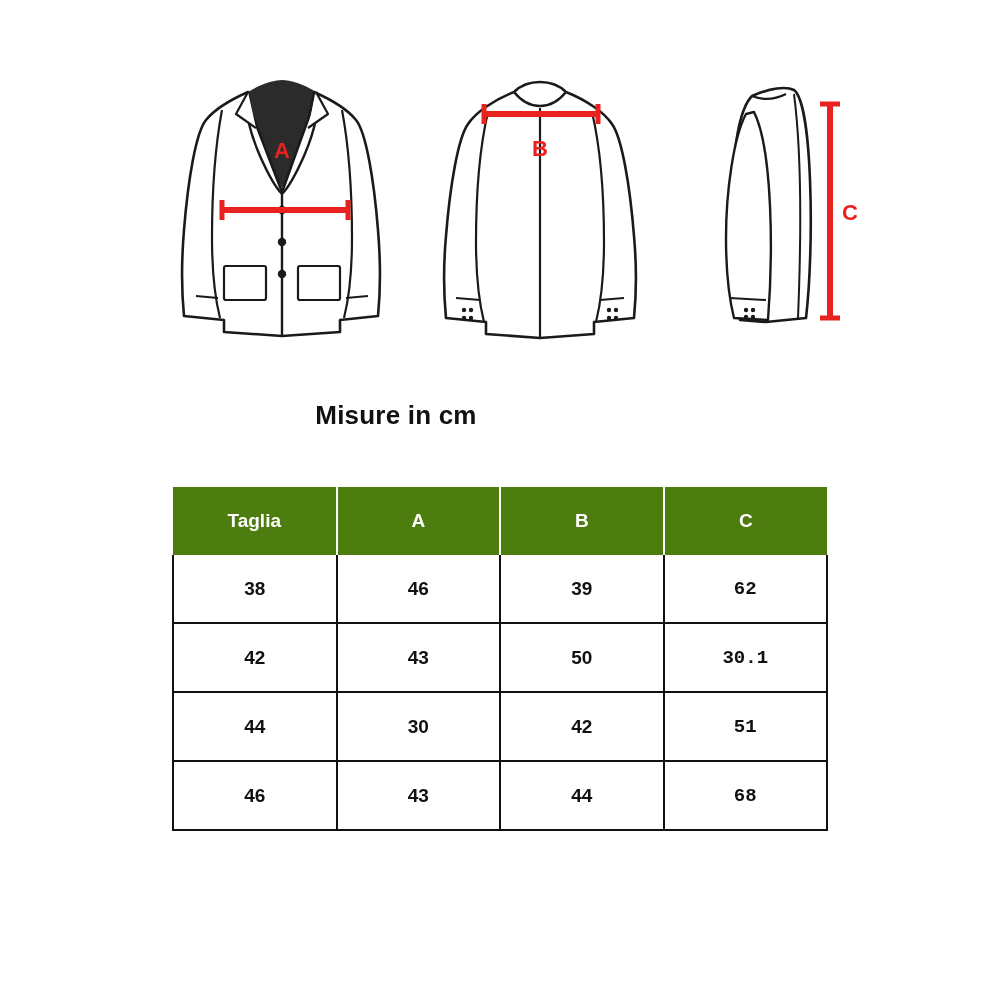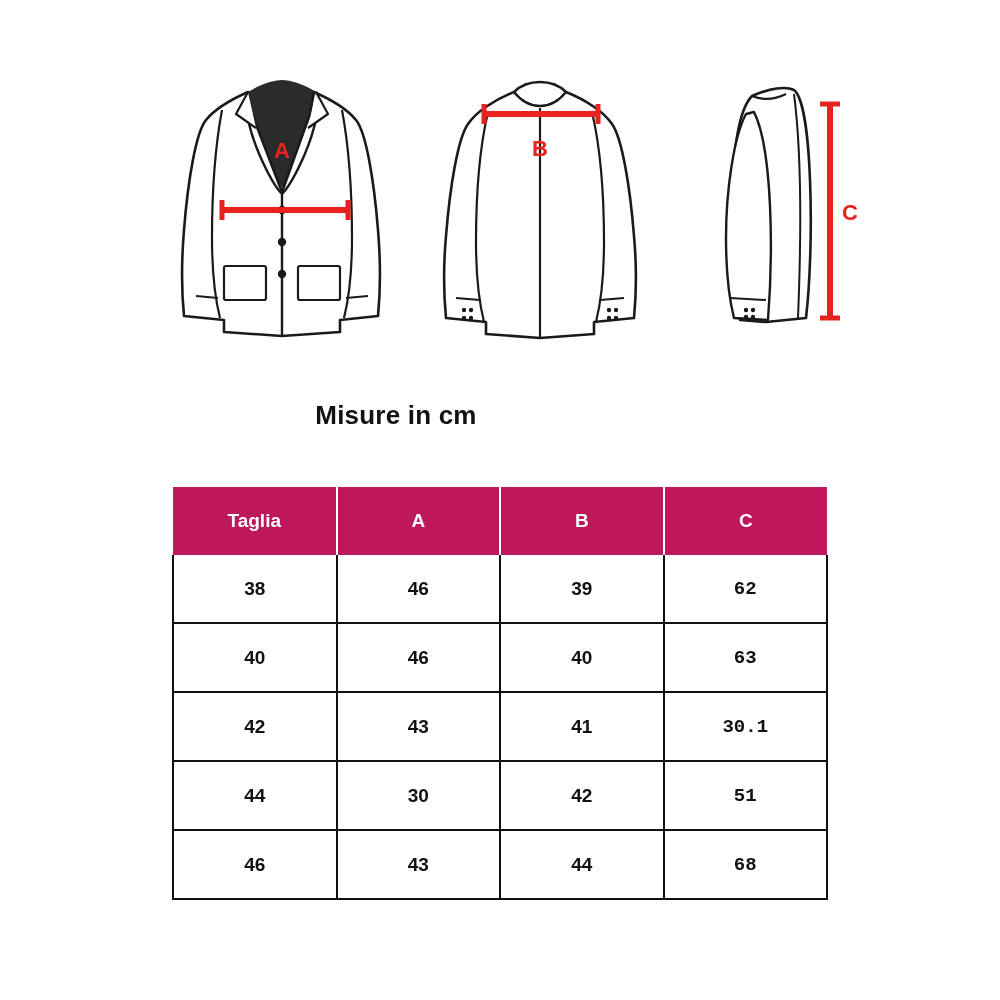--- a/index.html
+++ b/index.html
@@ -52,21 +52,21 @@
     left: 172px;
     top: 487px;
     width: 656px;
   }
   table.size-table {
     border-collapse: collapse;
     width: 656px;
     table-layout: fixed;
   }
   table.size-table th {
-    background: #be185d;
+    background: #4d7c0f;
     color: #ffffff;
     font-size: 19px;
     font-weight: bold;
     height: 66px;
     text-align: center;
     border: none;
     vertical-align: middle;
   }
   table.size-table th.col-div {
     border-left: 2px solid #ffffff;
@@ -209,29 +209,23 @@
         </tr>
       </thead>
       <tbody>
         <tr class="first-body">
           <td>38</td>
           <td>46</td>
           <td>39</td>
           <td>62</td>
         </tr>
         <tr>
-          <td>40</td>
-          <td>46</td>
-          <td>40</td>
-          <td>63</td>
-        </tr>
-        <tr>
           <td>42</td>
           <td>43</td>
-          <td>41</td>
+          <td>50</td>
           <td>30.1</td>
         </tr>
         <tr>
           <td>44</td>
           <td>30</td>
           <td>42</td>
           <td>51</td>
         </tr>
         <tr>
           <td>46</td>

